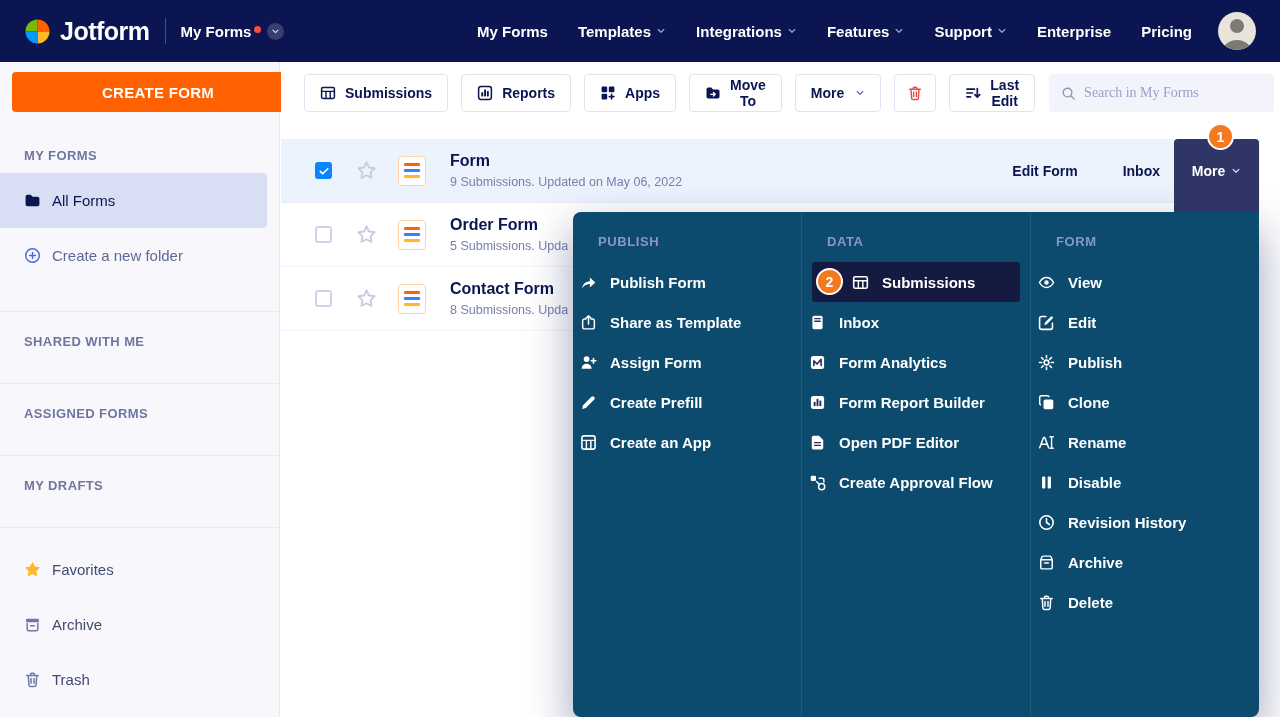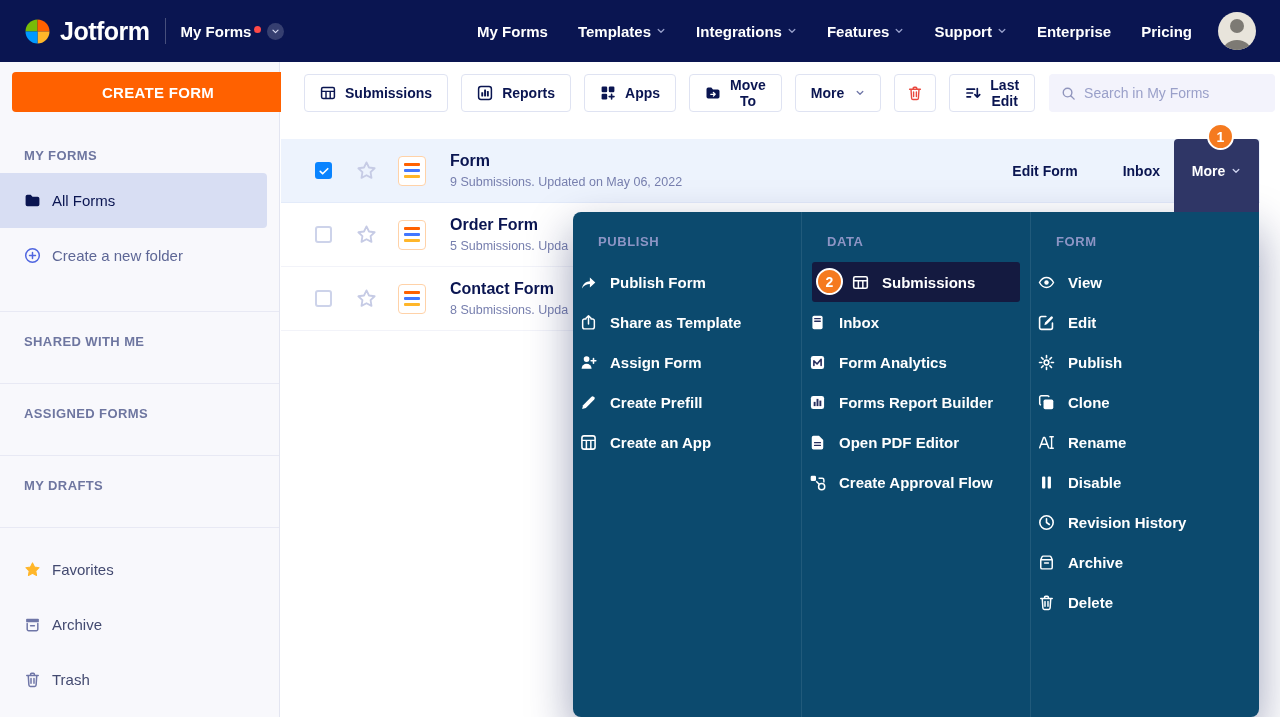--- a/index.html
+++ b/index.html
@@ -43,21 +43,21 @@
   .toolbar{height:62px;display:flex;align-items:center;padding:0 21px 0 23px;background:#fff}
   .tb-btn{height:38px;display:flex;align-items:center;gap:9px;padding:0 15px;background:#fff;border:1px solid #dfe3f2;border-radius:4px;color:#0a1551;font-size:14px;font-weight:bold;cursor:pointer;margin-right:13px;font-family:inherit}
   .tb-btn .ic{color:#0a1551}
   .tb-btn.danger{padding:0 12px}
   .tb-btn.danger .ic{color:#e9493f}
   .tb-btn .chev{color:#6f76a7;margin-left:2px}
   .tb-spacer{flex:1}
   .sort-btn{margin-right:14px}
   .search-box{width:226px;height:38px;background:#f3f3fc;border-radius:4px;display:flex;align-items:center;gap:8px;padding:0 12px;margin-right:0}
   .search-box .ic{width:15px;height:15px;color:#9095bd}
-  .search-box input{flex:1;min-width:0;border:none;background:transparent;outline:none;font-size:14px;color:#0a1551;font-family:Liberation Sans, sans-serif}
+  .search-box input{flex:1;min-width:0;border:none;background:transparent;outline:none;font-size:14px;color:#0a1551;font-family:Liberation Serif, serif}
   .search-box input::placeholder{color:#9aa0c9}
 
   
   .form-list{padding-top:15px}
   .form-row{height:64px;display:flex;align-items:center;padding-left:34px;margin-right:20px;position:relative;border-bottom:1px solid #f2f3f9;background:#fff;cursor:pointer}
   .form-row.selected{background:#edf3fd;border-bottom-color:#e3ebfa}
   .checkbox{width:17px;height:17px;border-radius:3px;border:2px solid #cdd3ea;background:#fff;cursor:pointer;flex:none;display:flex;align-items:center;justify-content:center}
   .checkbox.checked{background:#0a84ff;border-color:#0a84ff;color:#fff}
   .chk{display:inline-flex;width:12px;height:12px}
   .row-star{width:21px;height:21px;color:#c6cbe5;margin-left:24px;cursor:pointer;display:inline-flex}
@@ -461,21 +461,21 @@
     </div>
     <div class="menu-item">
       <span class="ic">
           <svg viewBox="0 0 16 16" width="100%" height="100%" aria-hidden="true">
             <rect x="1.8" y="1.8" width="12.4" height="12.4" rx="2.2" fill="currentColor"></rect>
             <rect x="4.4" y="7.4" width="1.8" height="4" fill="#262e5e"></rect>
             <rect x="7.1" y="4.6" width="1.8" height="6.8" fill="#262e5e"></rect>
             <rect x="9.8" y="6.2" width="1.8" height="5.2" fill="#262e5e"></rect>
           </svg>
         </span>
-      <span>Forms Report Builder</span>
+      <span>Form Report Builder</span>
     </div>
     <div class="menu-item">
       <span class="ic">
           <svg viewBox="0 0 16 16" width="100%" height="100%" aria-hidden="true">
             <path d="M4.2 1.6 h5.2 l4 4 V13 a1.6 1.6 0 0 1 -1.6 1.6 H4.2 A1.6 1.6 0 0 1 2.6 13 V3.2 A1.6 1.6 0 0 1 4.2 1.6 Z" fill="currentColor"></path>
             <path d="M5.2 8.2 h5.6 M5.2 10.8 h5.6" stroke="#262e5e" stroke-width="1.2" stroke-linecap="round"></path>
           </svg>
         </span>
       <span>Open PDF Editor</span>
     </div>

